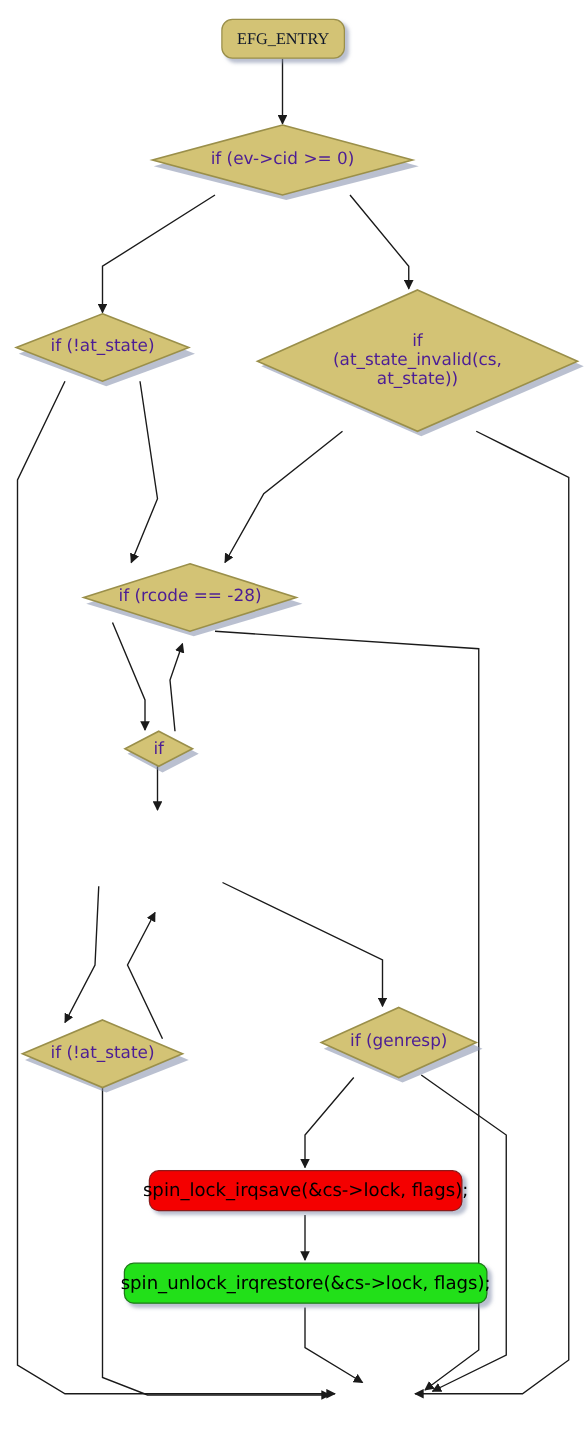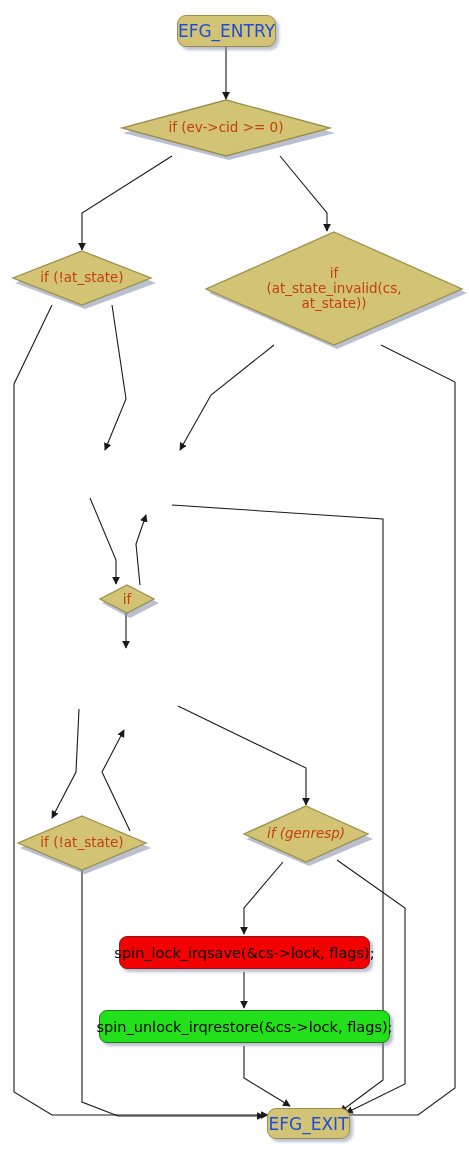--- a/index.html
+++ b/index.html
@@ -34,23 +34,24 @@
     align-items: center;
     justify-content: center;
     text-align: center;
     white-space: pre;
   }
   
   .term {
     border-radius: 9px;
     border: 1.3px solid #9a8f4a;
     background: #d3c375;
-    color: #1d4ed8;
-    font-size: 17px;
+    color: #0f172a;
+    font-size: 13px;
     box-shadow: 3px 3px 3px rgba(130,140,170,0.55);
+    font-family: Liberation Serif, serif;
   }
   
   .action {
     border-radius: 8px;
     font-size: 14.5px;
     box-shadow: 3px 3px 3px rgba(130,140,170,0.55);
   }
   .action.red {
     background: #f40000;
     border: 1.3px solid #8d1a1a;
@@ -75,21 +76,21 @@
   .diamond-label {
     position: absolute;
     left: 0;
     top: 0;
     width: 100%;
     height: 100%;
     display: flex;
     align-items: center;
     justify-content: center;
     text-align: center;
-    color: #c2410c;
+    color: #4c1d95;
     font-size: 13.5px;
     line-height: 15px;
     white-space: pre;
     pointer-events: none;
   }
   .dia-shape {
     fill: #d3c375;
     stroke: #9a8f4a;
     stroke-width: 1.3;
   }
@@ -172,51 +173,55 @@
   <div class="diamond-wrap" style="left:205px; top:231px; width:258px; height:114px;">
     <svg width="262" height="118">
       <polygon class="dia-shadow" points="132,5 262,62 132,118 4,62"></polygon>
       <polygon class="dia-shape" points="129,1 257,58 129,114 1,58"></polygon>
     </svg>
     <div class="diamond-label">if
 (at_state_invalid(cs,
 at_state))</div>
   </div>
 
+  <div class="diamond-wrap" style="left:66px; top:450px; width:172px; height:55px;">
+    <svg width="176" height="59">
+      <polygon class="dia-shadow" points="89,5 176,33 89,59 3,33"></polygon>
+      <polygon class="dia-shape" points="86,1 171,28 86,55 1,28"></polygon>
+    </svg>
+    <div class="diamond-label">if (rcode == -28)</div>
+  </div>
 
   <div class="diamond-wrap" style="left:99px; top:584px; width:56px; height:30px;">
     <svg width="60" height="34">
       <polygon class="dia-shadow" points="31,4 60,19 31,34 3,19"></polygon>
       <polygon class="dia-shape" points="28,1 55,15 28,29 1,15"></polygon>
     </svg>
     <div class="diamond-label">if</div>
   </div>
 
 
   <div class="diamond-wrap" style="left:17px; top:815px; width:130px; height:55px;">
     <svg width="134" height="59">
       <polygon class="dia-shadow" points="68,5 134,33 68,59 3,33"></polygon>
       <polygon class="dia-shape" points="65,1 129,28 65,55 1,28"></polygon>
     </svg>
     <div class="diamond-label">if (!at_state)</div>
   </div>
 
-  <div class="diamond-wrap" style="left:243px; top:805px; width:126px; height:57px;font-style:italic;">
+  <div class="diamond-wrap" style="left:256px; top:805px; width:126px; height:57px;">
     <svg width="130" height="61">
       <polygon class="dia-shadow" points="66,5 130,34 66,61 3,34"></polygon>
       <polygon class="dia-shape" points="63,1 125,29 63,57 1,29"></polygon>
     </svg>
     <div class="diamond-label">if (genresp)</div>
   </div>
 
   <div class="node action red" style="left:119px; top:936px; width:251px; height:33px;justify-content:center;">
     <span>spin_lock_irqsave(&amp;cs-&gt;lock, flags);</span>
   </div>
 
   <div class="node action green" style="left:99px; top:1010px; width:291px; height:33px;">
     <span>spin_unlock_irqrestore(&amp;cs-&gt;lock, flags);</span>
   </div>
 
-  <div class="node term" style="left:267px; top:1108px; width:83px; height:31px;">
-    <span>EFG_EXIT</span>
-  </div>
 
 </div>
 
 </body></html>

